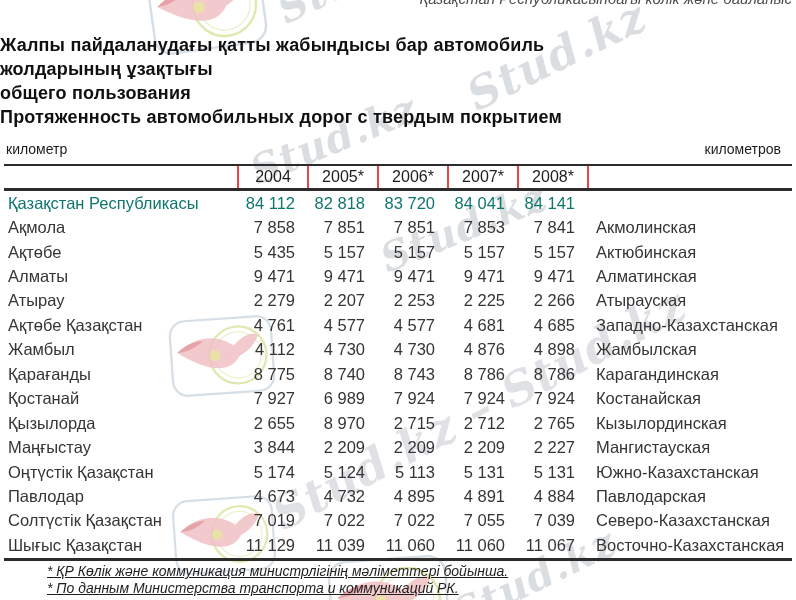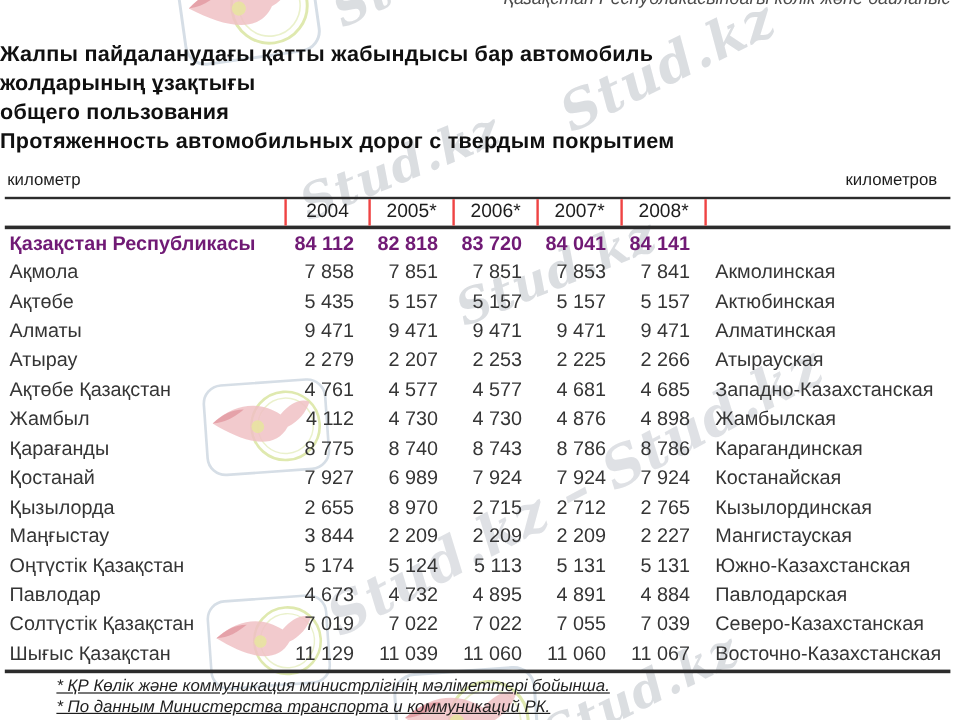--- a/index.html
+++ b/index.html
@@ -31,21 +31,21 @@
   .unit-r{position:absolute;top:141px;right:15px;font-size:14px;color:#1d1d1d;}
 
   .tbl{position:absolute;left:4px;top:164px;width:788px;font-size:16.5px;}
   .thead{display:grid;grid-template-columns:233px 70px 70px 70px 70px 70px 1fr;
          border-top:2px solid #2c2c2c;border-bottom:3px solid #2c2c2c;}
   .th-sep{border-left:2px solid #ef4444;}
   .th-year{text-align:center;font-size:16px;height:22px;line-height:22px;color:#1d1d1d;}
   .tbody{border-bottom:3px solid #2c2c2c;}
   .trow{display:grid;grid-template-columns:233px 70px 70px 70px 70px 70px 1fr;
         height:24.45px;align-items:center;color:#353535;}
-  .trow.bold{font-weight:bold;color:#701a75;}
+  .trow.bold{font-weight:normal;color:#0f766e;}
   .c-kk{padding-left:4px;white-space:nowrap;}
   .c-num{text-align:right;padding-right:12px;white-space:nowrap;}
   .c-ru{padding-left:9px;white-space:nowrap;}
 
   .foot{position:absolute;left:47px;top:563px;font-style:italic;font-size:14px;line-height:17px;color:#1e1e1e;text-decoration:underline;}
 </style>
 </head>
 <body>
 
 <div class="page">

